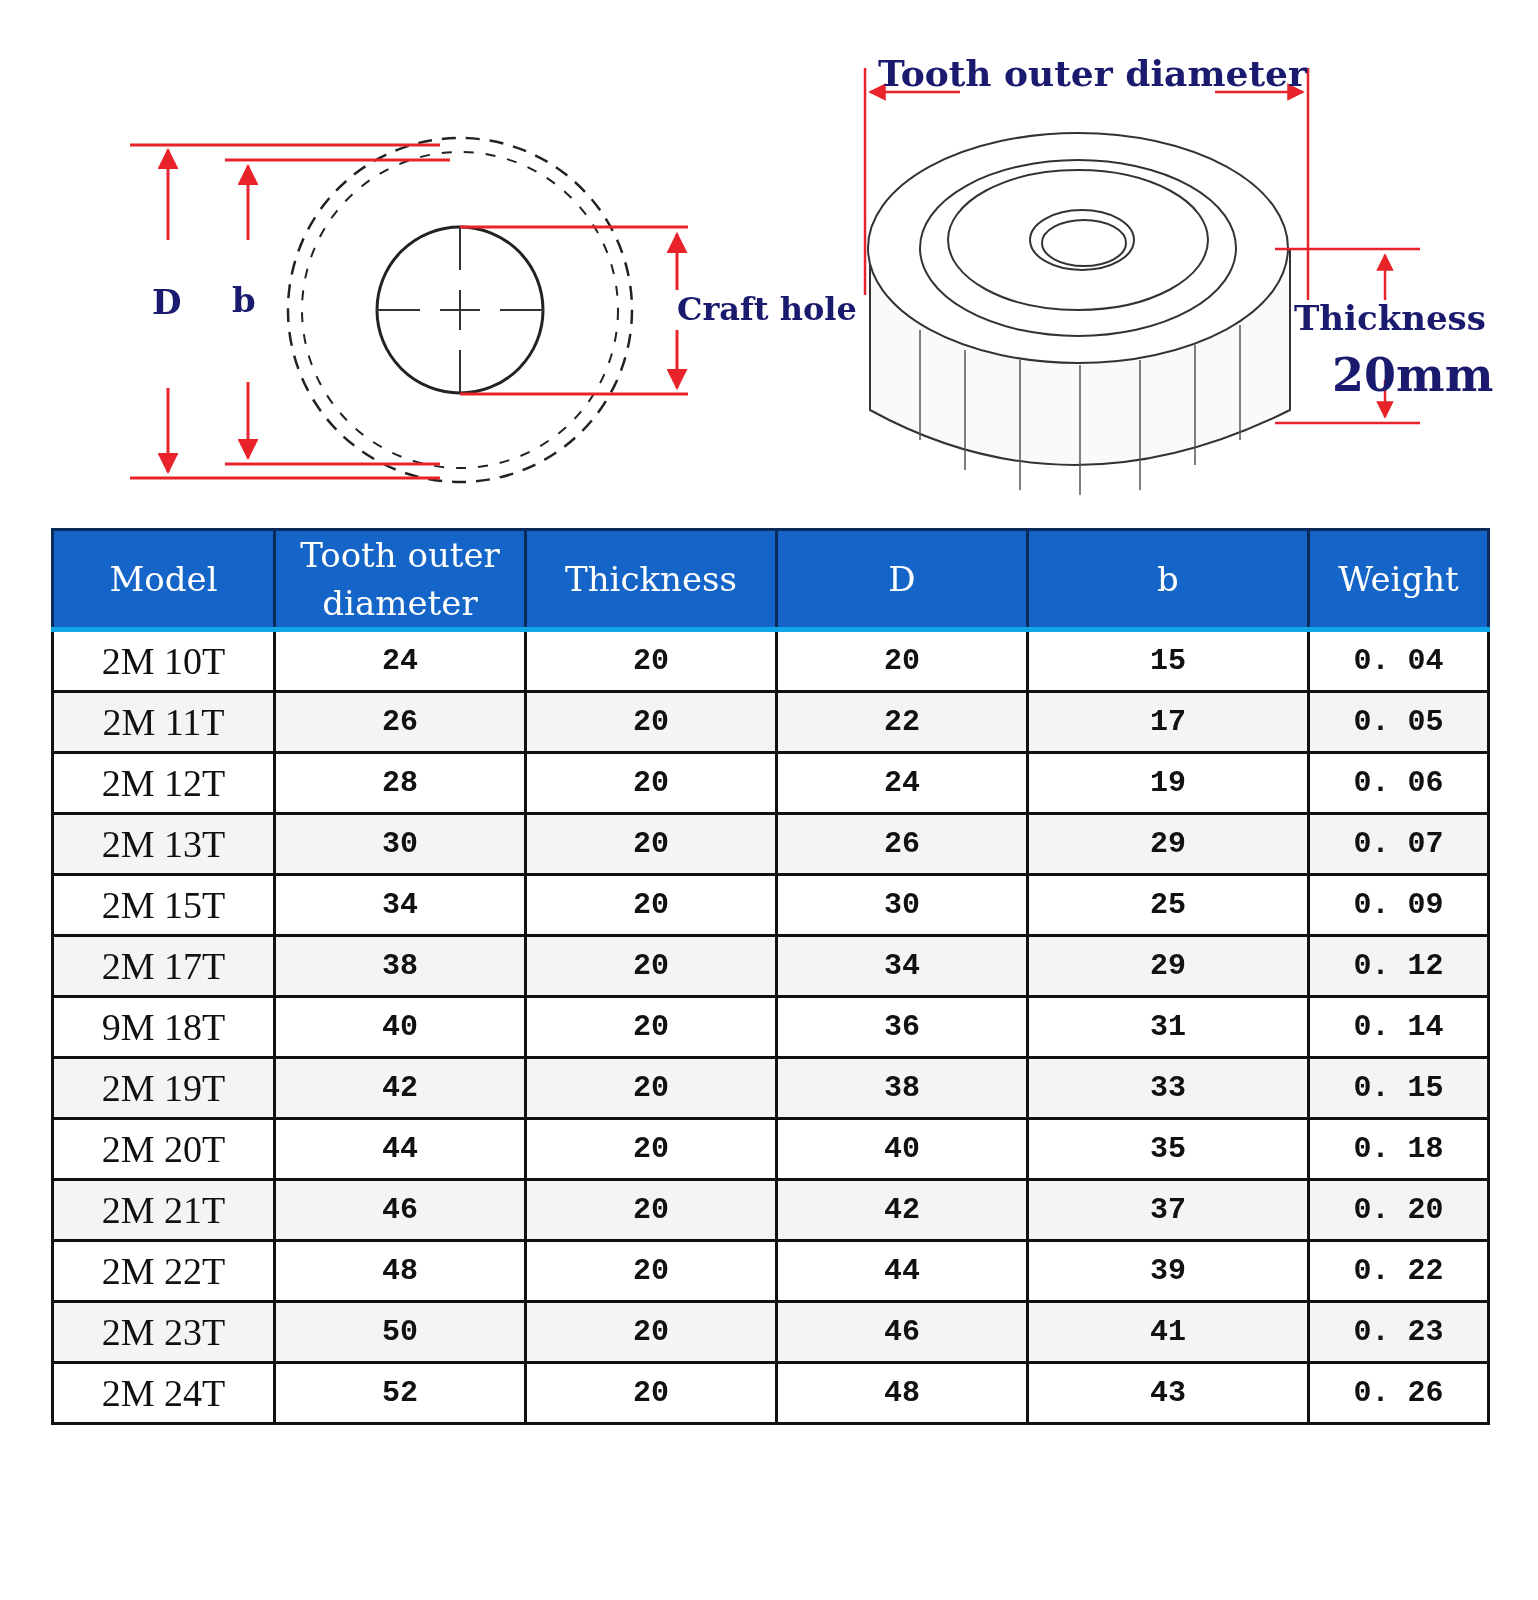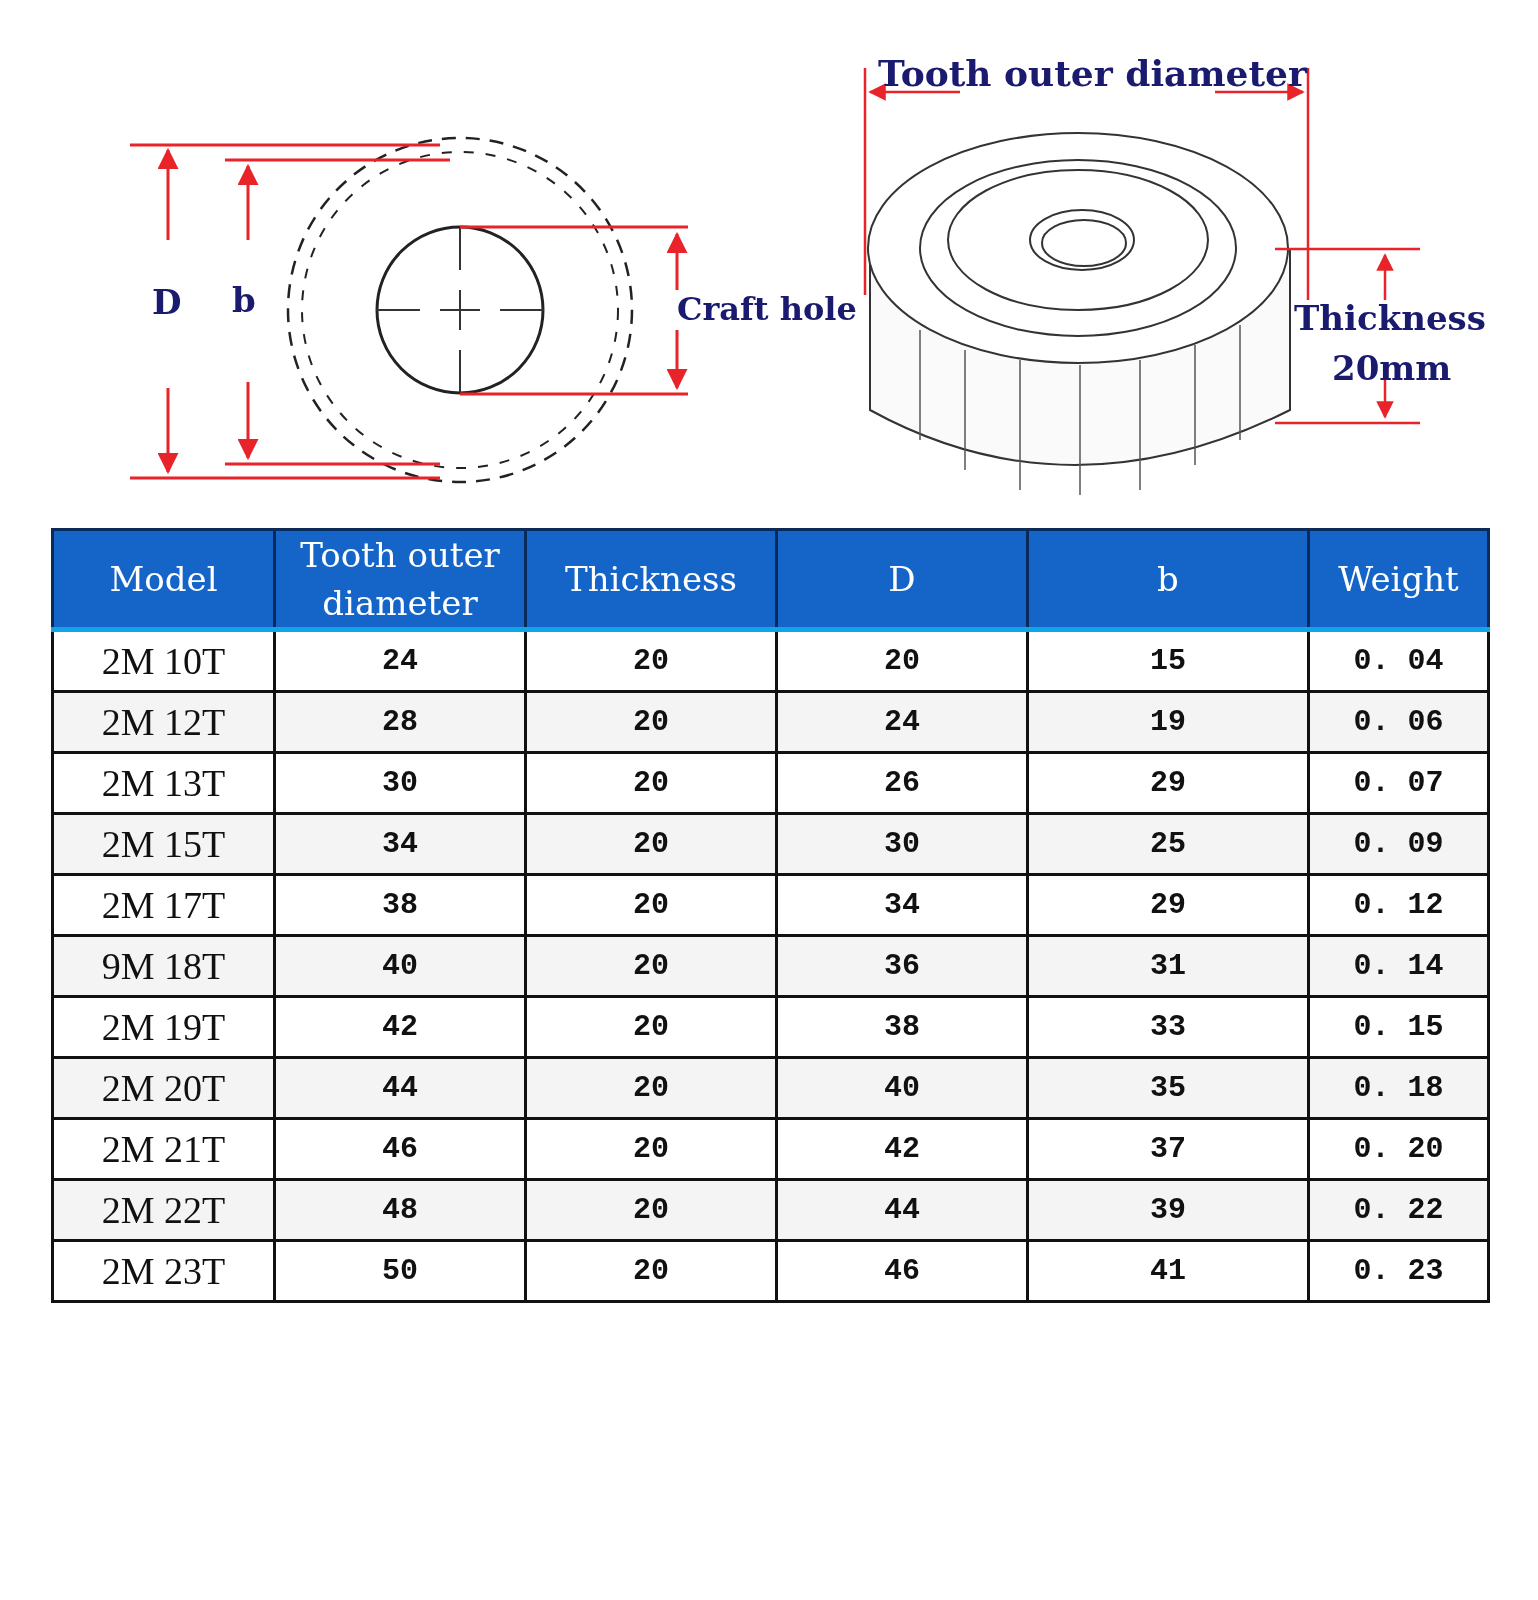--- a/index.html
+++ b/index.html
@@ -5,21 +5,21 @@
   html, body { margin: 0; padding: 0; background: #ffffff; }
   body { width: 1538px; height: 1600px; position: relative; overflow: hidden; font-family: "Liberation Serif", serif; }
   .diagram { position: absolute; left: 0; top: 0; width: 1538px; height: 510px; }
   .diagram svg { position: absolute; left: 0; top: 0; }
   .lbl { position: absolute; color: #1a1a6e; font-family: "DejaVu Serif", serif; font-weight: bold; white-space: nowrap; }
   .lbl-D { left: 152px; top: 282px; font-size: 34px; }
   .lbl-b { left: 232px; top: 280px; font-size: 34px; }
   .lbl-craft { left: 677px; top: 290px; font-size: 32px; }
   .lbl-tod { left: 878px; top: 52px; font-size: 36px; }
   .lbl-thick { left: 1294px; top: 298px; font-size: 34px; }
-  .lbl-20mm { left: 1332px; top: 348px; font-size: 34px; }
+  .lbl-20mm { left: 1332px; top: 348px; font-size: 46px; }
 
   table.spec { position: absolute; left: 51px; top: 528px; width: 1436px; border-collapse: collapse; table-layout: fixed; }
   table.spec th { background: #1565c9; color: #ffffff; font-family: "DejaVu Serif", serif; font-weight: normal; font-size: 34px; height: 70px; border: 3px solid #0a2a5a; line-height: 46px; padding: 0; overflow: hidden; }
   table.spec th.two-line { font-size: 34px; line-height: 48px; }
   table.spec td { border: 3px solid #111111; text-align: center; height: 58px; padding: 0; color: #111111; font-size: 30px; }
   table.spec tr:nth-child(even) td { background: #f4f4f4; }
   table.spec tr:nth-child(odd) td { background: #ffffff; }
   table.spec td.model { font-family: "Liberation Serif", serif; font-size: 38px; }
   table.spec td.num { font-family: "Liberation Mono", monospace; font-weight: bold; font-size: 30px; }
   table.spec tr.hdr { border-bottom: 5px solid #0ea5e9; }
@@ -114,20 +114,28 @@
   <tbody id="spec-body">
       <tr>
         <td class="model">2M 10T</td>
         <td class="num">24</td>
         <td class="num">20</td>
         <td class="num">20</td>
         <td class="num">15</td>
         <td class="num">0. 04</td>
       </tr>
       <tr>
+        <td class="model">2M 11T</td>
+        <td class="num">26</td>
+        <td class="num">20</td>
+        <td class="num">22</td>
+        <td class="num">17</td>
+        <td class="num">0. 05</td>
+      </tr>
+      <tr>
         <td class="model">2M 12T</td>
         <td class="num">28</td>
         <td class="num">20</td>
         <td class="num">24</td>
         <td class="num">19</td>
         <td class="num">0. 06</td>
       </tr>
       <tr>
         <td class="model">2M 13T</td>
         <td class="num">30</td>
@@ -193,14 +201,22 @@
         <td class="num">0. 22</td>
       </tr>
       <tr>
         <td class="model">2M 23T</td>
         <td class="num">50</td>
         <td class="num">20</td>
         <td class="num">46</td>
         <td class="num">41</td>
         <td class="num">0. 23</td>
       </tr>
+      <tr>
+        <td class="model">2M 24T</td>
+        <td class="num">52</td>
+        <td class="num">20</td>
+        <td class="num">48</td>
+        <td class="num">43</td>
+        <td class="num">0. 26</td>
+      </tr>
     </tbody>
 </table>
 
 </body></html>

